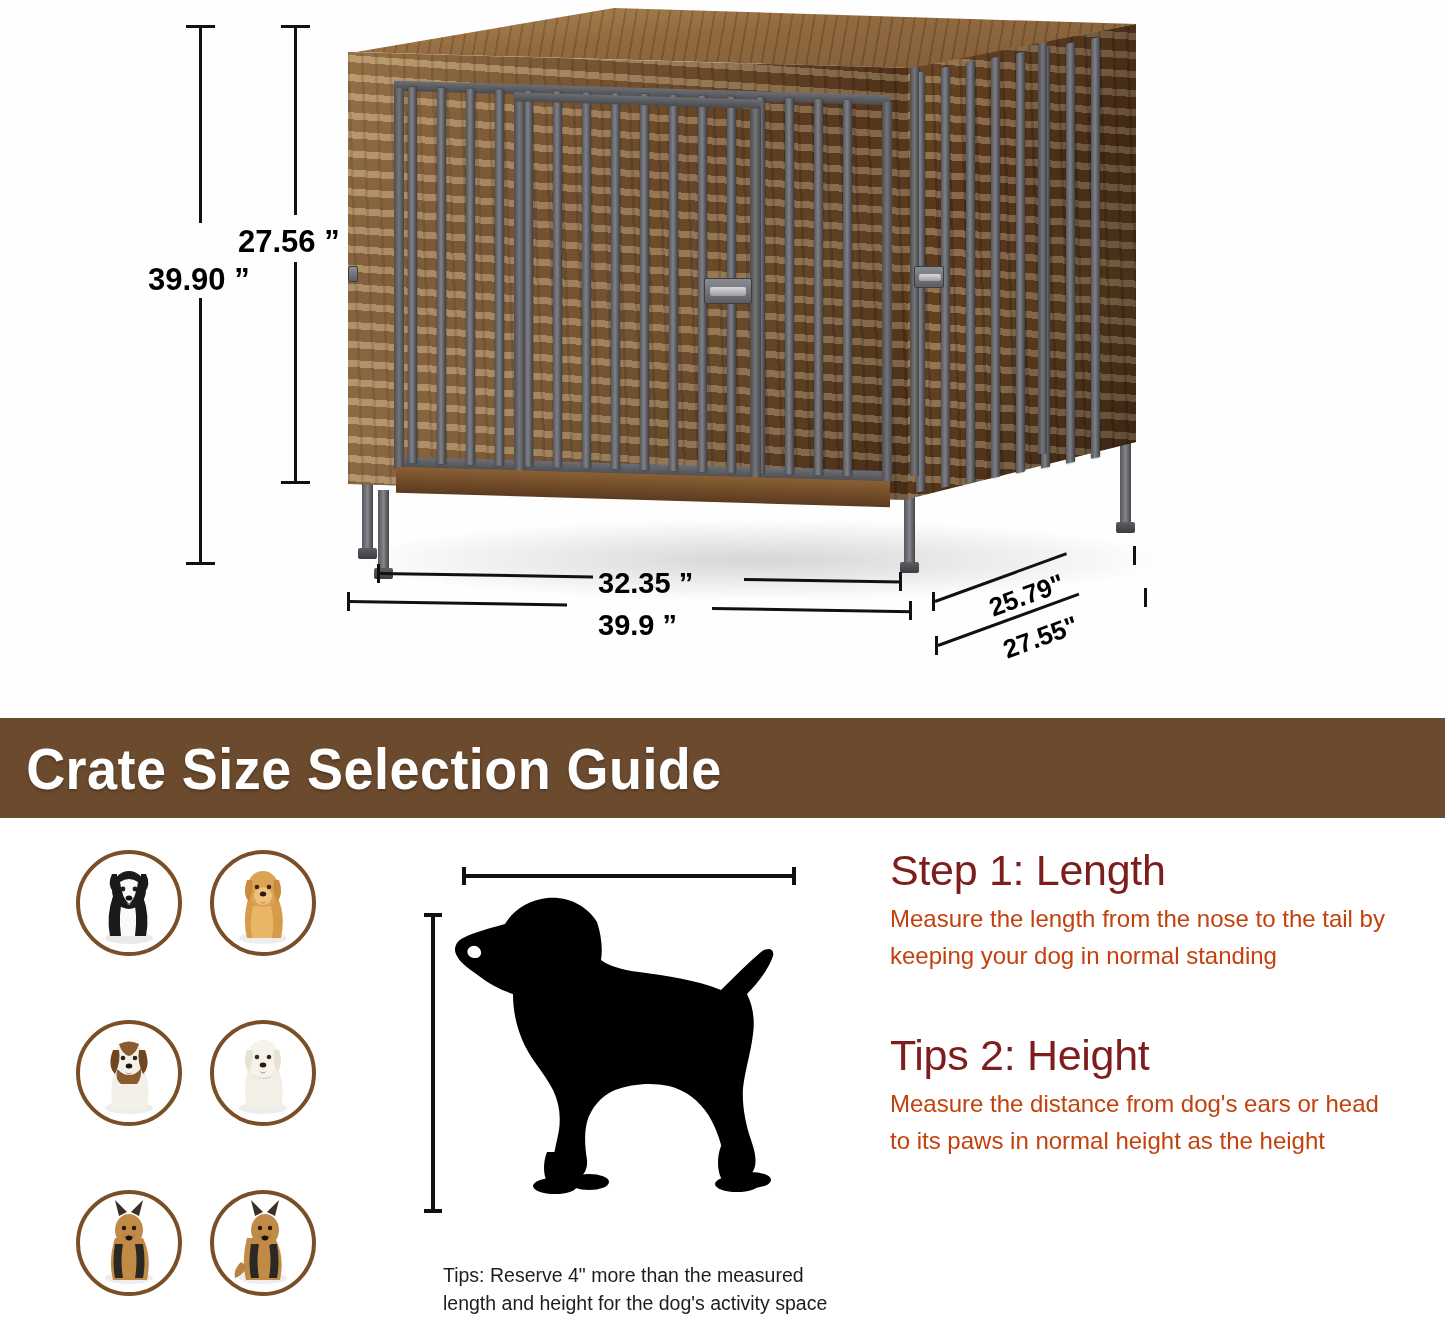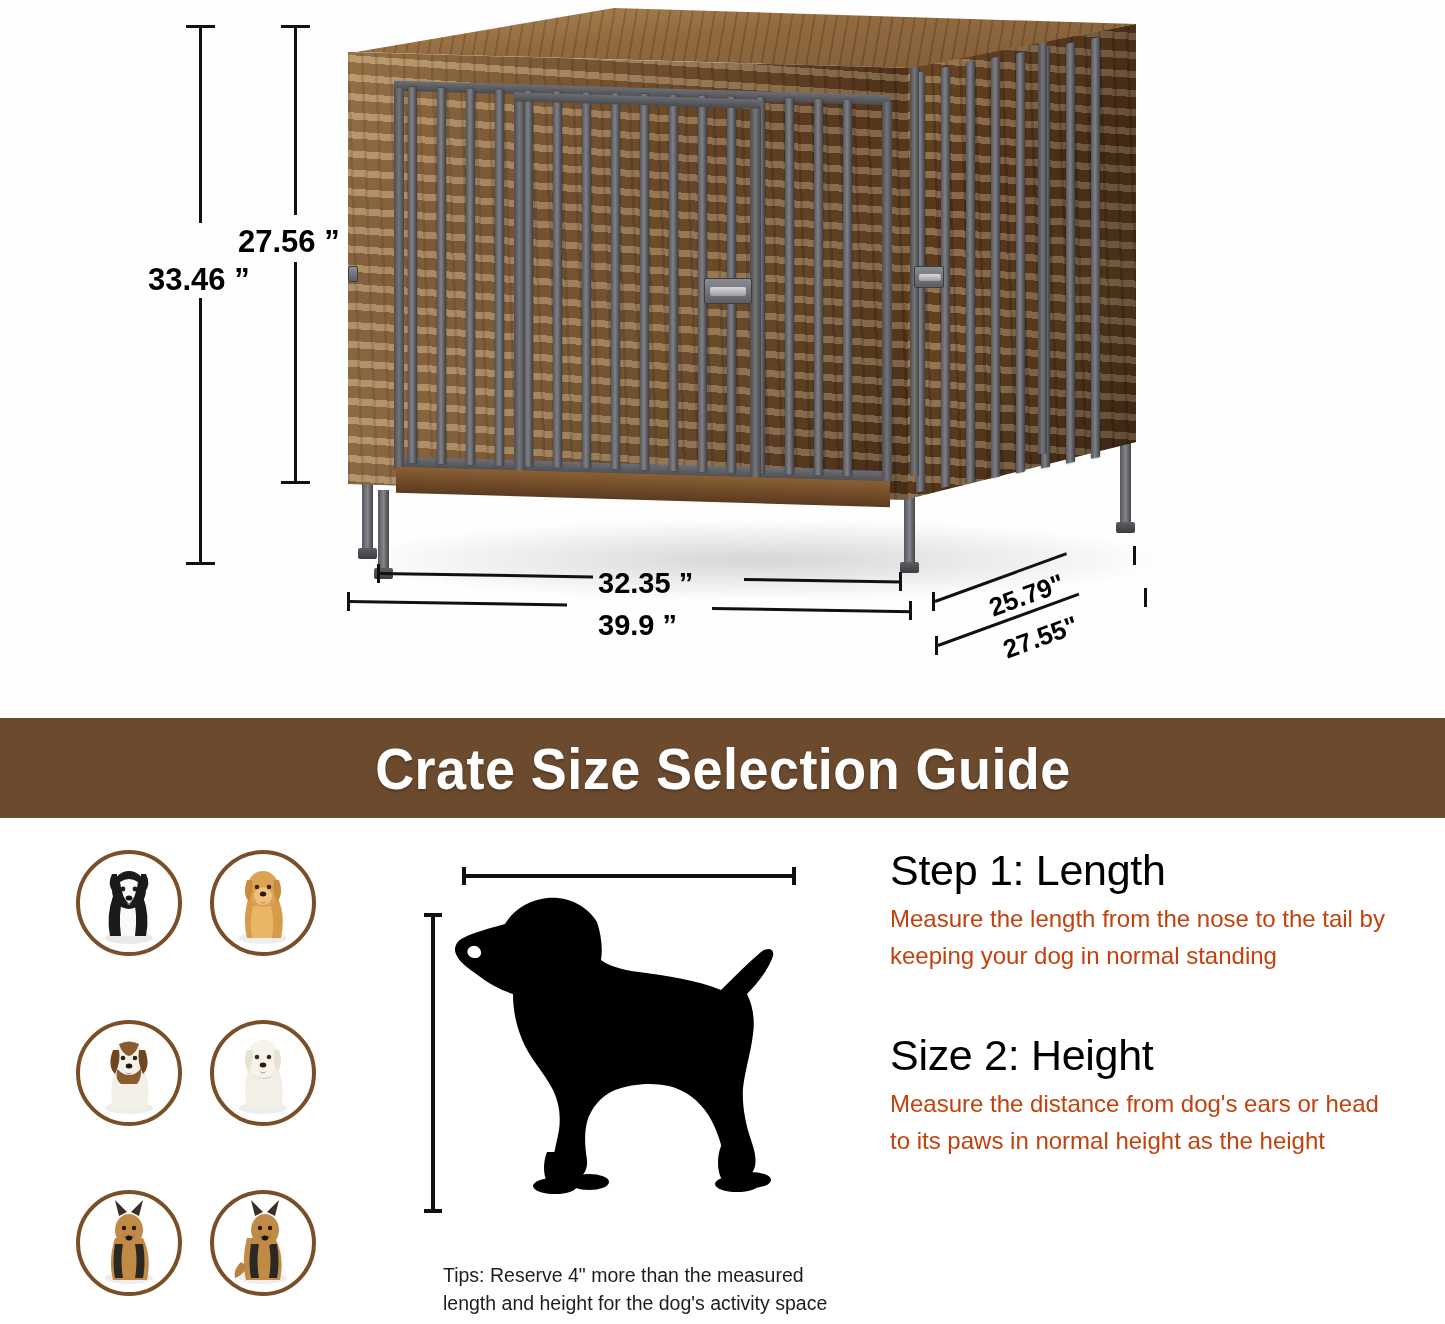--- a/index.html
+++ b/index.html
@@ -63,21 +63,21 @@
   #floor-shadow { position:absolute; left:360px; top:520px; width:800px; height:80px;
     background:radial-gradient(ellipse at 50% 50%, rgba(120,120,125,.30), rgba(255,255,255,0) 72%); }
 
   
   .dim-line { position:absolute; background:#111; }
   .dim-label { position:absolute; color:#000; font-weight:bold; white-space:nowrap;
     font-family:"Liberation Sans", sans-serif; }
 
   
   #banner { position:absolute; left:0; top:718px; width:1445px; height:100px;
-    background:#6b4a2e; display:flex; align-items:center; justify-content:center; }
+    background:#6b4a2e; display:flex; align-items:center; justify-content:flex-start; }
   #banner-title { color:#fff; font-size:58px; font-weight:bold; letter-spacing:.5px;
     transform:scaleX(.93); font-family:"Liberation Sans", sans-serif;
     text-shadow:0 2px 3px rgba(0,0,0,.25); }
 
   
   #guide { position:absolute; left:0; top:818px; width:1445px; height:506px; background:#fff; }
 
   
   #breeds { position:absolute; left:76px; top:32px; width:250px; height:450px; }
   .breed { position:absolute; width:106px; height:106px; border-radius:50%;
@@ -92,21 +92,21 @@
   #hgt-bar { position:absolute; left:16px; top:75px; width:4px; height:300px; background:#111; }
   #hgt-bar::before, #hgt-bar::after { content:""; position:absolute; left:-7px; width:18px; height:4px; background:#111; }
   #hgt-bar::before { top:0; } #hgt-bar::after { bottom:0; }
   #dog-silhouette { position:absolute; left:36px; top:56px; width:366px; height:330px; }
 
   #tips { position:absolute; left:443px; top:443px; width:390px; color:#1d1d1f;
     font-size:19.5px; line-height:1.45; font-family:"Liberation Sans", sans-serif; }
 
   
   #steps { position:absolute; left:890px; top:28px; width:510px; }
-  .step-title { color:#000000; font-size:43px; font-weight:normal; letter-spacing:-.3px;
+  .step-title { color:#7f1d1d; font-size:43px; font-weight:normal; letter-spacing:-.3px;
     margin-bottom:6px; font-family:"Liberation Sans", sans-serif; }
   .step-body { color:#c2410c; font-size:24px; line-height:1.54;
     font-family:"Liberation Sans", sans-serif; }
   .step-block + .step-block { margin-top:56px; }
 </style>
 </head>
 <body>
 
 <div id="root">
 
@@ -189,21 +189,21 @@
       <div class="latch" style="left:10px; top:258px; width:10px; height:16px;"></div>
 
       <div style="position:absolute;left:58px;top:466px;width:494px;height:26px;transform:skewY(1.7deg);
                   background:linear-gradient(180deg,#8a6034,#5b3a1f);"></div>
     </div>
 
     <div class="dim-line" style="left:199px; top:25px;  width:3px; height:198px;"></div>
     <div class="dim-line" style="left:199px; top:298px; width:3px; height:267px;"></div>
     <div class="dim-line" style="left:186px; top:25px;  width:29px; height:3px;"></div>
     <div class="dim-line" style="left:186px; top:562px; width:29px; height:3px;"></div>
-    <div class="dim-label" style="left:148px; top:262px; font-size:31px;">33.46 ”</div>
+    <div class="dim-label" style="left:148px; top:262px; font-size:31px;">39.90 ”</div>
 
     <div class="dim-line" style="left:294px; top:25px;  width:3px; height:190px;"></div>
     <div class="dim-line" style="left:294px; top:262px; width:3px; height:222px;"></div>
     <div class="dim-line" style="left:281px; top:25px;  width:29px; height:3px;"></div>
     <div class="dim-line" style="left:281px; top:481px; width:29px; height:3px;"></div>
     <div class="dim-label" style="left:238px; top:224px; font-size:31px;">27.56 ”</div>
 
     <div class="dim-line" style="left:378px; top:572px; width:215px; height:3px; transform:skewY(.9deg); transform-origin:left;"></div>
     <div class="dim-line" style="left:744px; top:578px; width:158px; height:3px; transform:skewY(.9deg); transform-origin:left;"></div>
     <div class="dim-line" style="left:377px; top:564px; width:3px; height:19px;"></div>
@@ -377,18 +377,18 @@
     </div>
 
     <div id="tips">Tips: Reserve 4" more than the measured length and height for the dog's activity space</div>
 
     <div id="steps">
       <div class="step-block">
         <div class="step-title">Step 1: Length</div>
         <div class="step-body">Measure the length from the nose to the tail by keeping your dog in normal standing</div>
       </div>
       <div class="step-block">
-        <div class="step-title">Size 2: Height</div>
+        <div class="step-title">Tips 2: Height</div>
         <div class="step-body">Measure the distance from dog's ears or head to its paws in normal height as the height</div>
       </div>
     </div>
   </div>
 </div>
 
 </body></html>

